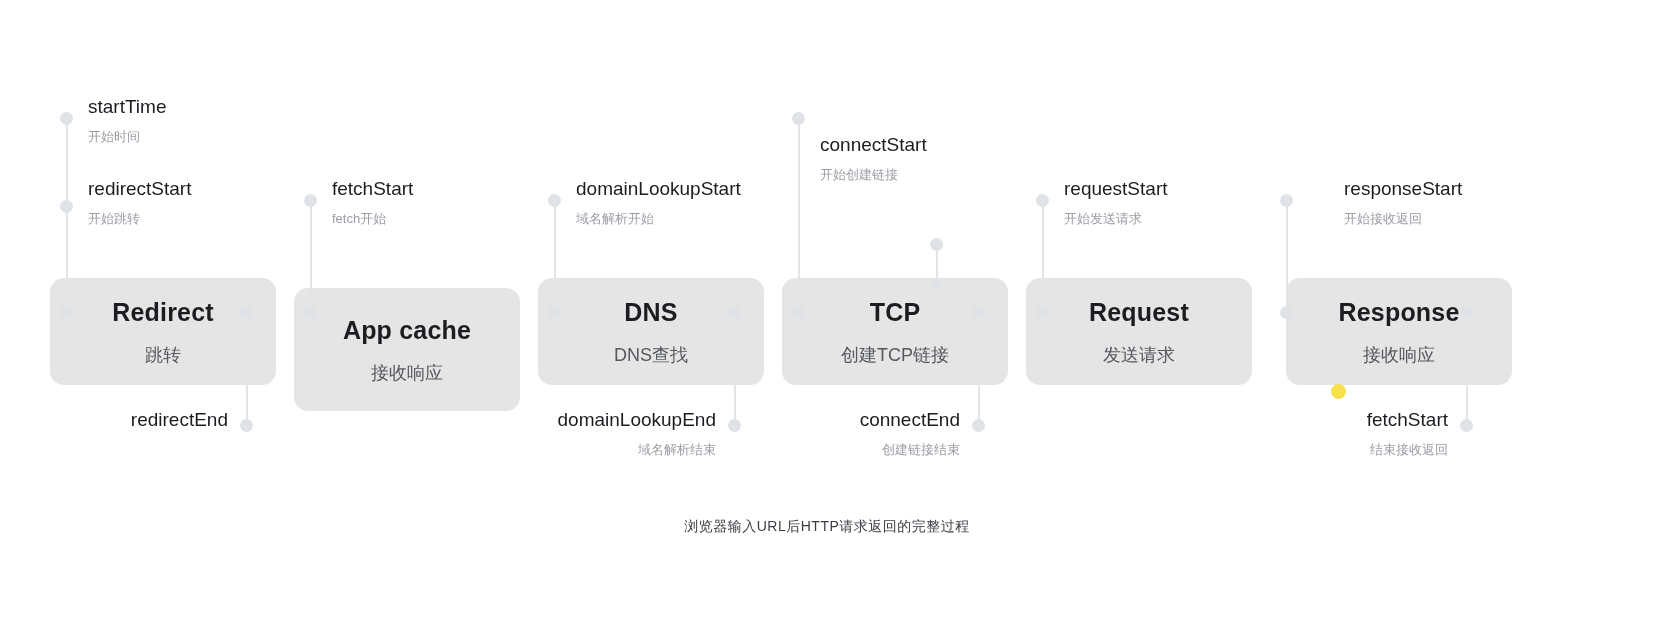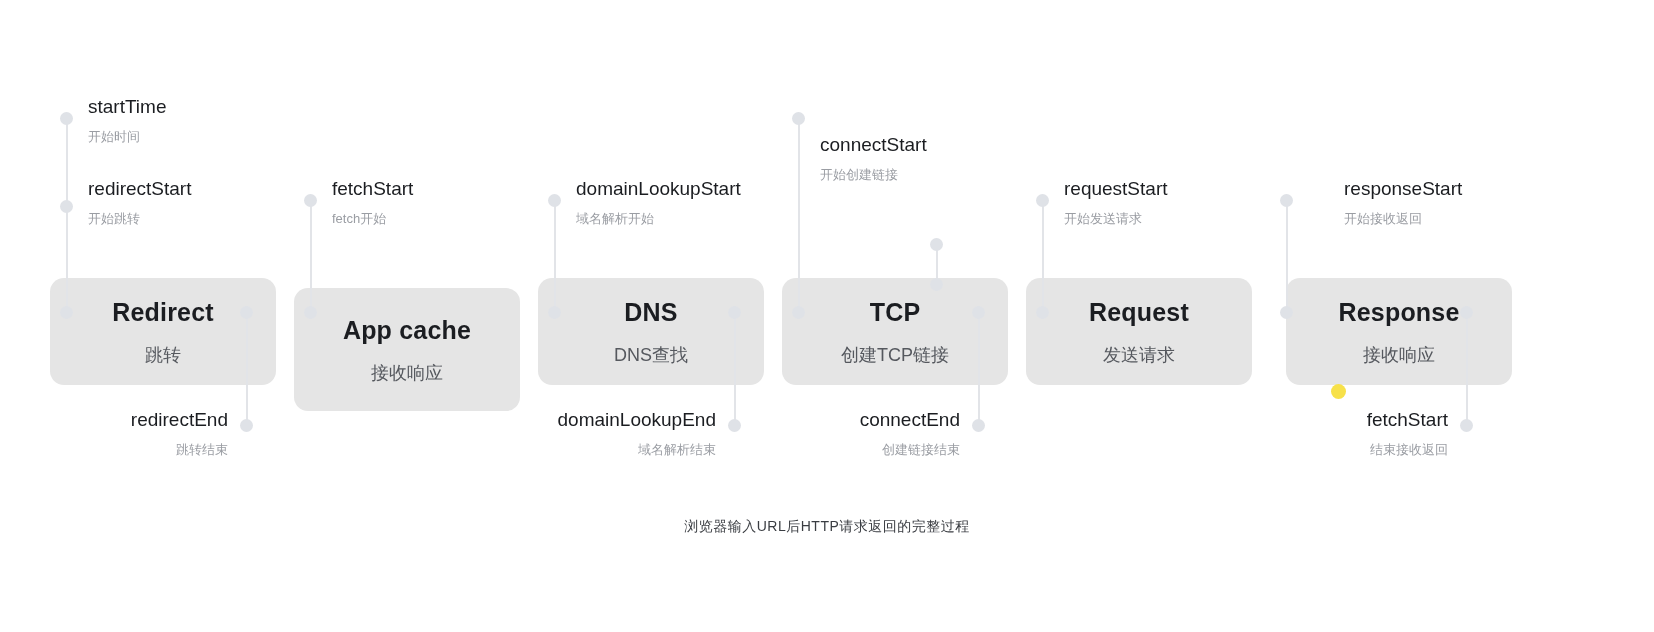--- a/index.html
+++ b/index.html
@@ -188,21 +188,20 @@
     <span class="zh">开始时间</span>
   </div>
 
   <div class="tl" style="left:88px; top:178px;">
     <span class="en">redirectStart</span>
     <span class="zh">开始跳转</span>
   </div>
 
   <div class="tl ralign" style="left:0px; top:409px; width:228px;">
     <span class="en">redirectEnd</span>
-    <span class="zh">跳转结束</span>
   </div>
 
   <div class="tl" style="left:332px; top:178px;">
     <span class="en">fetchStart</span>
     <span class="zh">fetch开始</span>
   </div>
 
   <div class="tl" style="left:576px; top:178px;">
     <span class="en">domainLookupStart</span>
     <span class="zh">域名解析开始</span>

